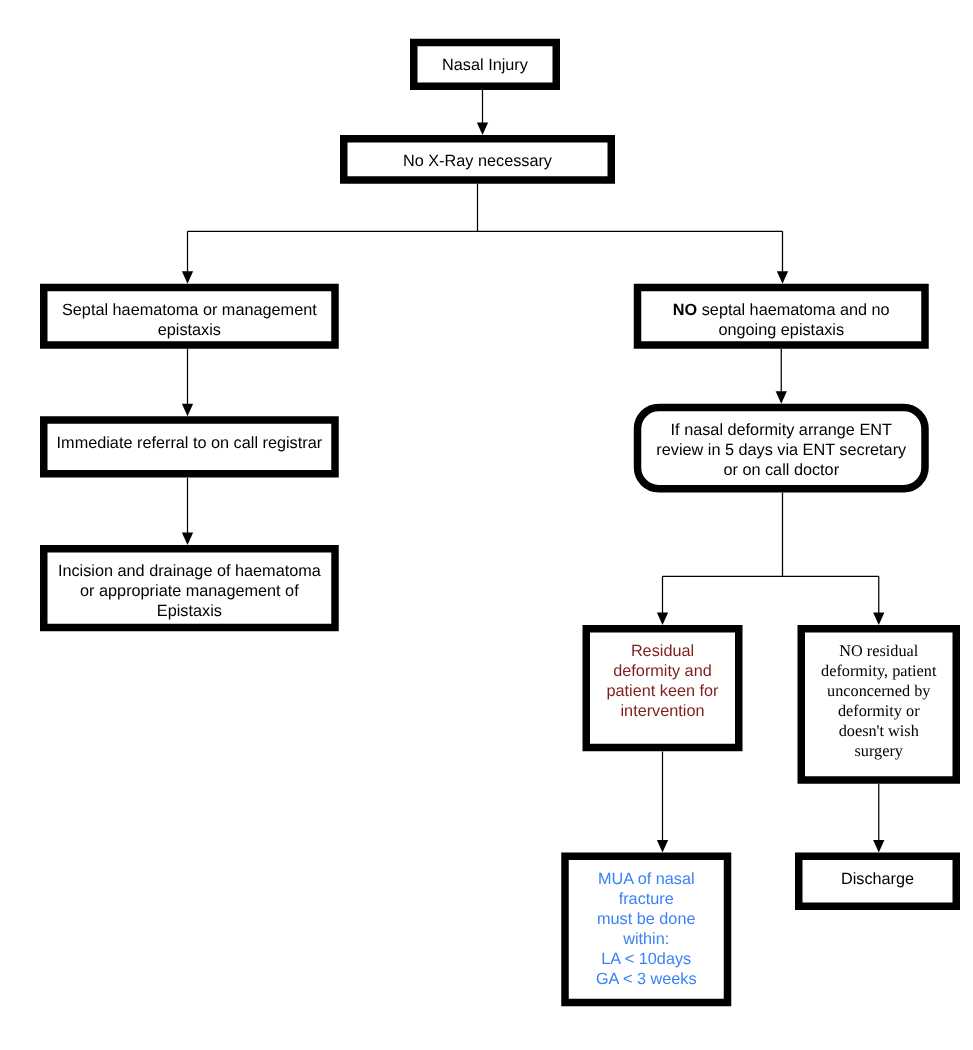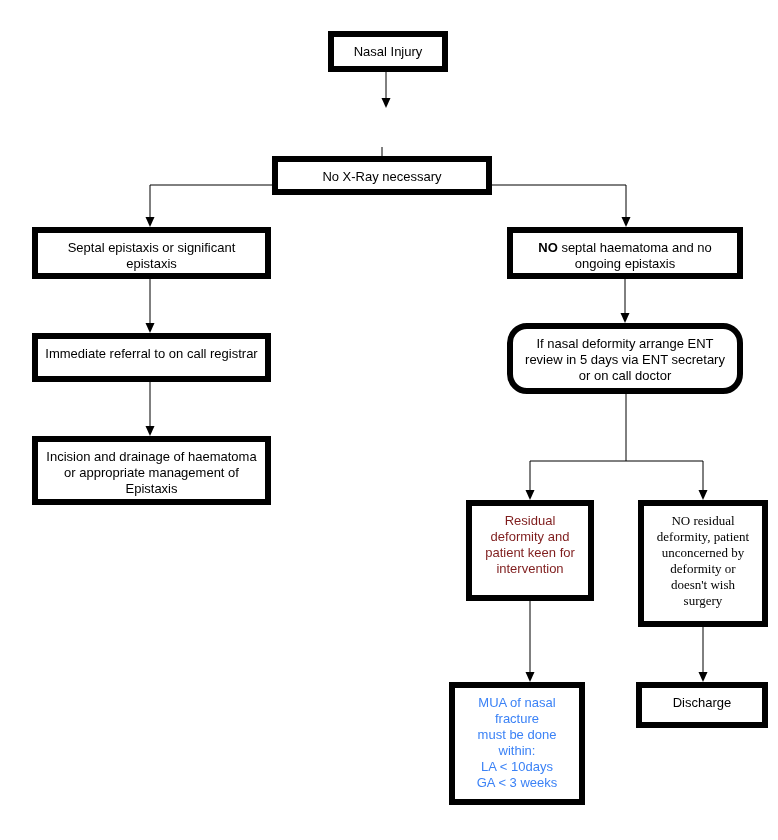--- a/index.html
+++ b/index.html
@@ -65,25 +65,25 @@
       <polygon points="698.5,490 707.5,490 703,500" fill="#000000"></polygon>
       <polyline points="530,601 530,673" fill="none" stroke="#000000" stroke-width="1"></polyline>
       <polygon points="525.5,672 534.5,672 530,682" fill="#000000"></polygon>
       <polyline points="703,627 703,673" fill="none" stroke="#000000" stroke-width="1"></polyline>
       <polygon points="698.5,672 707.5,672 703,682" fill="#000000"></polygon>
     </svg>
   <div id="nodes">
       <div class="node" style="left: 328px; top: 31px; width: 120px; height: 41px; border-color: rgb(0, 0, 0); background: rgb(255, 255, 255); color: rgb(0, 0, 0);">
         <div class="line"><span>Nasal Injury</span></div>
       </div>
-      <div class="node" style="left: 272px; top: 108px; width: 220px; height: 39px; border-color: rgb(0, 0, 0); background: rgb(255, 255, 255); color: rgb(0, 0, 0); margin-top: 48px;">
+      <div class="node" style="left: 272px; top: 108px; width: 220px; height: 39px; border-color: rgb(0, 0, 0); background: rgb(255, 255, 255); color: rgb(0, 0, 0);">
         <div class="line"><span>No X-Ray necessary</span></div>
       </div>
       <div class="node" style="left: 32px; top: 227px; width: 239px; height: 52px; border-color: rgb(0, 0, 0); background: rgb(255, 255, 255); color: rgb(0, 0, 0);">
-        <div class="line"><span>Septal epistaxis or significant</span></div>
+        <div class="line"><span>Septal haematoma or management</span></div>
         <div class="line"><span>epistaxis</span></div>
       </div>
       <div class="node" style="left: 32px; top: 333px; width: 239px; height: 49px; border-color: rgb(0, 0, 0); background: rgb(255, 255, 255); color: rgb(0, 0, 0);">
         <div class="line"><span>Immediate referral to on call registrar</span></div>
       </div>
       <div class="node" style="left: 32px; top: 436px; width: 239px; height: 69px; border-color: rgb(0, 0, 0); background: rgb(255, 255, 255); color: rgb(0, 0, 0);">
         <div class="line"><span>Incision and drainage of haematoma</span></div>
         <div class="line"><span>or appropriate management of</span></div>
         <div class="line"><span>Epistaxis</span></div>
       </div>

